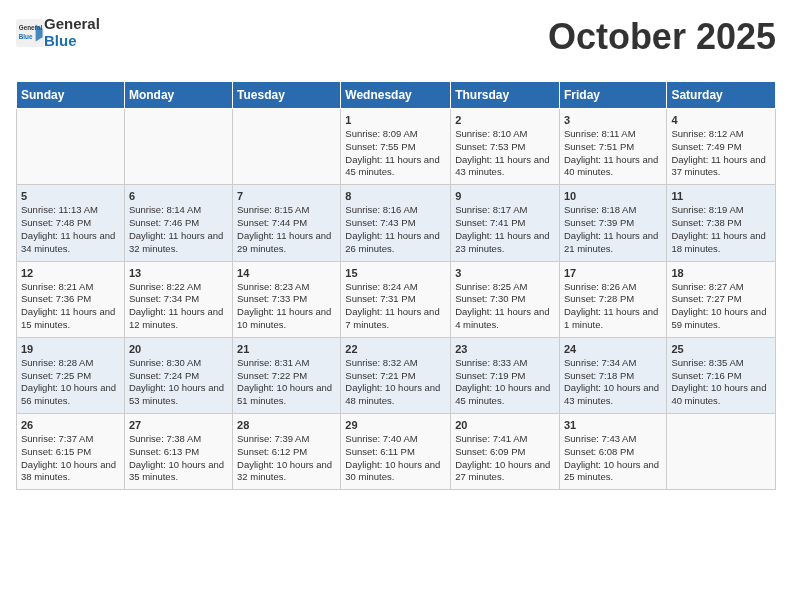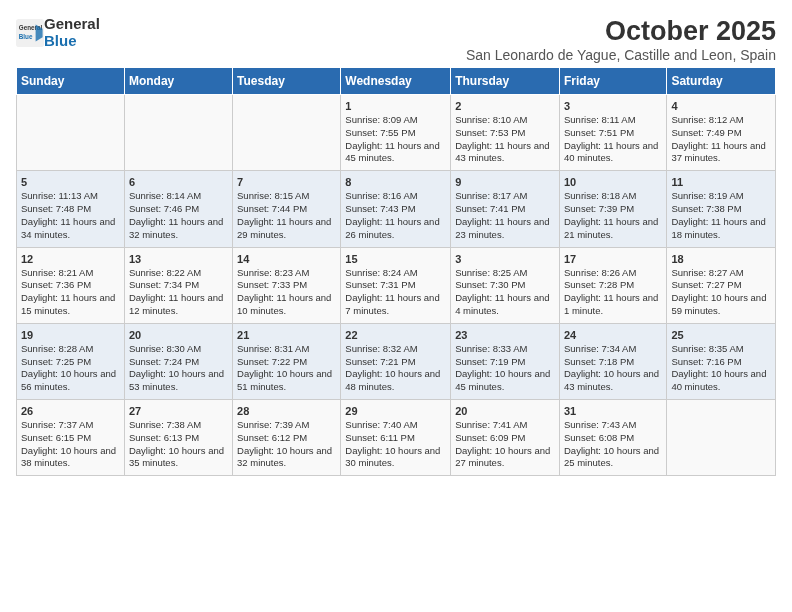--- a/index.html
+++ b/index.html
@@ -33,32 +33,32 @@
       line-height: 1.1;
     }
     .logo-icon {
       width: 28px;
       height: 28px;
     }
     .title-block {
       text-align: right;
     }
     .month-title {
-      font-size: 27px;
+      font-size: 36px;
       font-weight: bold;
       color: #333;
     }
     .location-title {
       font-size: 14px;
       color: #555;
     }
     table {
       width: 100%;
       border-collapse: collapse;
-      margin-top: 4px;
+      margin-top: 23px;
     }
     thead tr th {
       background-color: #2a6bb0;
       color: #fff;
       font-size: 12px;
       font-weight: bold;
       padding: 6px 4px;
       text-align: left;
       border: 1px solid #fff;
     }
@@ -100,21 +100,20 @@
       <text x="4" y="28" font-size="9" font-weight="bold" fill="#1a6faf">Blue</text>
       <polygon points="28,8 38,14 38,26 28,32" fill="#1a6faf" opacity="0.8"></polygon>
     </svg>
     <div>
       <div class="logo-text-general">General</div>
       <div class="logo-text-blue">Blue</div>
     </div>
   </div>
   <div class="title-block">
     <div class="month-title">October 2025</div>
-    <div class="location-title">San Leonardo de Yague, Castille and Leon, Spain</div>
   </div>
 </div>
 
 <table>
   <thead>
     <tr id="weekday-header">
         <th>Sunday</th>
         <th>Monday</th>
         <th>Tuesday</th>
         <th>Wednesday</th>

